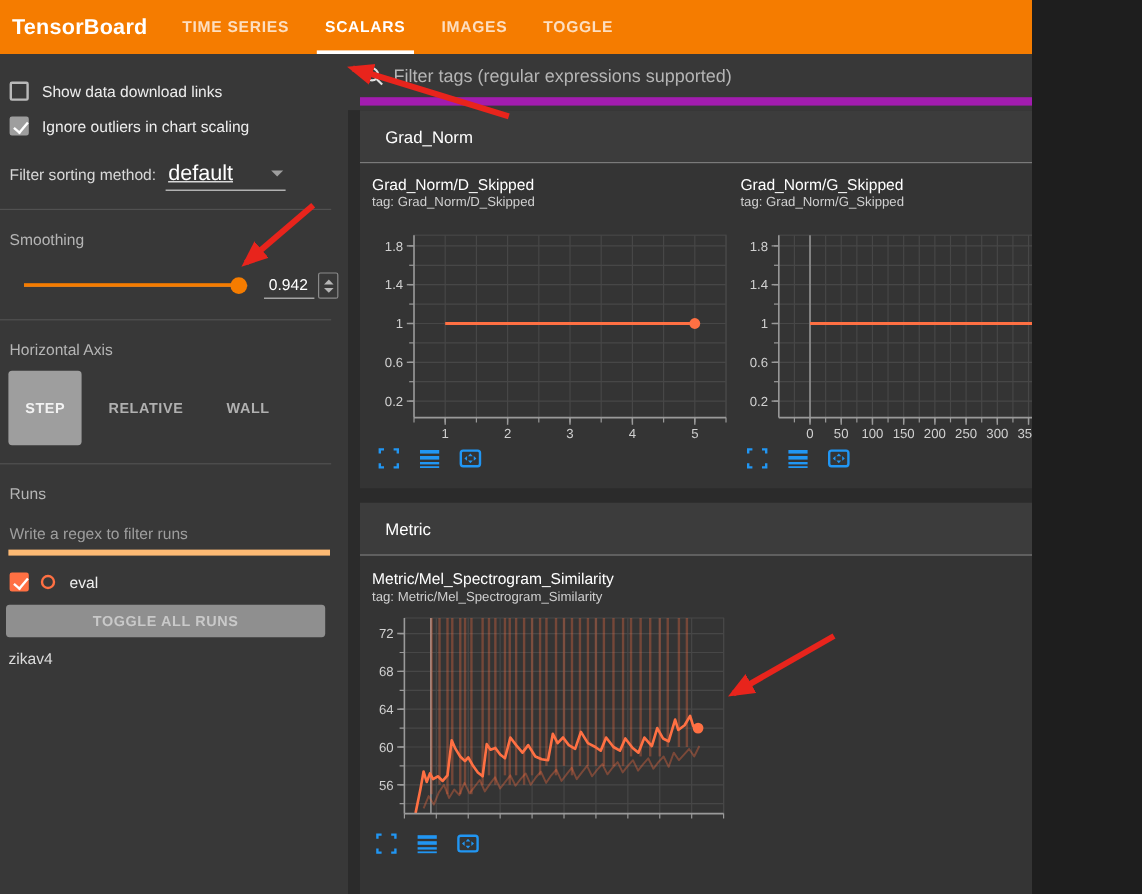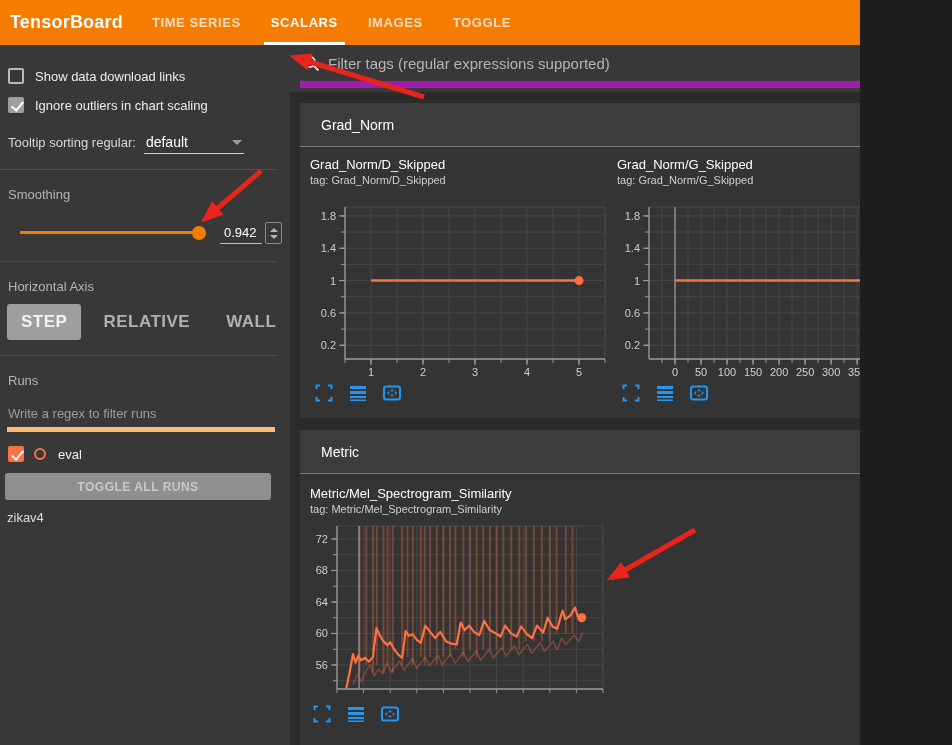--- a/index.html
+++ b/index.html
@@ -27,21 +27,21 @@
   .chk.checked::after, .chk.run-checked::after { content:""; position:absolute; left:4px; top:0px;
          width:5px; height:10px; border-right:2px solid #fff; border-bottom:2px solid #fff;
          transform:rotate(40deg); }
   .chk.run-checked { background:#ff7043; border-color:#ff7043; }
   .chk-label { color:#ededed; }
 
   .tooltip-row { display:flex; align-items:baseline; margin:18px 0 0 8px; }
   .tooltip-label { color:#d8d8d8; }
   .select { display:inline-flex; align-items:center; margin-left:8px; border-bottom:1px solid #cfcfcf;
             padding:0 2px 3px 2px; min-width:100px; cursor:pointer; }
-  .select-value { color:#fff; font-size:14px; }
+  .select-value { color:#fff; font-size:18px;text-decoration:underline; }
   .caret { margin-left:auto; width:0; height:0; border-left:5px solid transparent;
            border-right:5px solid transparent; border-top:5px solid #9e9e9e; }
 
   .divider { border-top:1px solid #515151; width:276px; margin-top:15px; }
 
   .side-heading { color:#b5b5b5; margin:17px 0 0 8px; }
 
   .slider-row { display:flex; align-items:center; margin:18px 8px 0 20px; height:26px; }
   .slider { position:relative; width:190px; height:14px; cursor:pointer; }
   .slider-track { position:absolute; left:0; top:6px; height:2px; width:100%; background:#8a8a8a; }
@@ -52,21 +52,21 @@
                   width:42px; background:transparent; border-top:none; border-left:none; border-right:none;
                   font-family:"Liberation Sans", sans-serif; }
   .spinner { width:17px; height:22px; border:1px solid #8a8a8a; border-radius:2px; margin-left:3px;
              display:flex; flex-direction:column; align-items:center; justify-content:center; gap:3px; cursor:pointer; }
   .spin-up { width:0; height:0; border-left:4px solid transparent; border-right:4px solid transparent;
              border-bottom:4px solid #b5b5b5; }
   .spin-dn { width:0; height:0; border-left:4px solid transparent; border-right:4px solid transparent;
              border-top:4px solid #b5b5b5; }
 
   .axis-btns { display:flex; align-items:center; margin:10px 0 0 7px; }
-  .axis-btn { font-size:17px; letter-spacing:.5px; color:#b0b0b0; padding:8px 14px; border-radius:3px;
+  .axis-btn { font-size:12px; letter-spacing:.5px; color:#b0b0b0; padding:24px 14px; border-radius:3px;
               cursor:pointer; font-weight:bold; }
   .axis-btn.active { background:#9e9e9e; color:#f2f2f2; }
   .axis-btn + .axis-btn { margin-left:8px; }
 
   .regex-input { display:block; margin:16px 0 0 7px; width:268px; background:transparent; border:none;
                  border-bottom:5px solid #fdba74; color:#eee; font-size:13px; padding:2px 1px 6px 1px;
                  font-family:"Liberation Sans", sans-serif; }
   .regex-input::placeholder { color:#9e9e9e; }
 
   .run-row { display:flex; align-items:center; margin:10px 0 0 8px; height:24px; }
@@ -82,21 +82,21 @@
   .search-row { position:absolute; left:290px; top:45px; width:662px; height:47px; background:#383838; }
   .search-inner { position:absolute; left:10px; right:0; top:0; bottom:4px; border-bottom:7px solid #a21caf;
                   display:flex; align-items:center; }
   .search-icon { flex:0 0 auto; margin:0 8px 0 3px; }
   .search-input { flex:1; background:transparent; border:none; outline:none; color:#eee; font-size:15px;
                   font-family:"Liberation Sans", sans-serif; }
   .search-input::placeholder { color:#b5b5b5; }
 
   .scroll-area { position:absolute; left:290px; top:92px; width:662px; height:653px; background:#2b2b2b; }
   .panel { margin-left:10px; background:#343434; width:652px; }
-  .panel-1 { margin-top:11px; height:315px; }
+  .panel-1 { height:315px; }
   .panel-2 { margin-top:12px; height:400px; }
   .panel-header { height:44px; background:#3c3c3c; border-bottom:1px solid #7a7a7a; display:flex;
                   align-items:center; cursor:pointer; }
   .panel-title { color:#fff; font-size:14px; margin-left:21px; }
   .panel-body { display:flex; }
   .chart-card { display:flex; flex-direction:column; }
   .card-1 { width:307px; }
   .card-2 { width:345px; }
   .card-title { color:#fff; font-size:13px; margin:10px 0 0 10px; line-height:16px; }
   .card-tag { color:#cfcfcf; font-size:11px; margin:0 0 0 10px; line-height:14px; }
@@ -135,21 +135,21 @@
     <div class="chk-row">
       <span class="chk"></span>
       <span class="chk-label">Show data download links</span>
     </div>
     <div class="chk-row">
       <span class="chk checked"></span>
       <span class="chk-label">Ignore outliers in chart scaling</span>
     </div>
 
     <div class="tooltip-row">
-      <span class="tooltip-label">Tooltip sorting regular:</span>
+      <span class="tooltip-label">Filter sorting method:</span>
       <span class="select">
         <span class="select-value">default</span>
         <span class="caret"></span>
       </span>
     </div>
 
     <div class="divider"></div>
 
     <div class="side-heading">Smoothing</div>
     <div class="slider-row">

